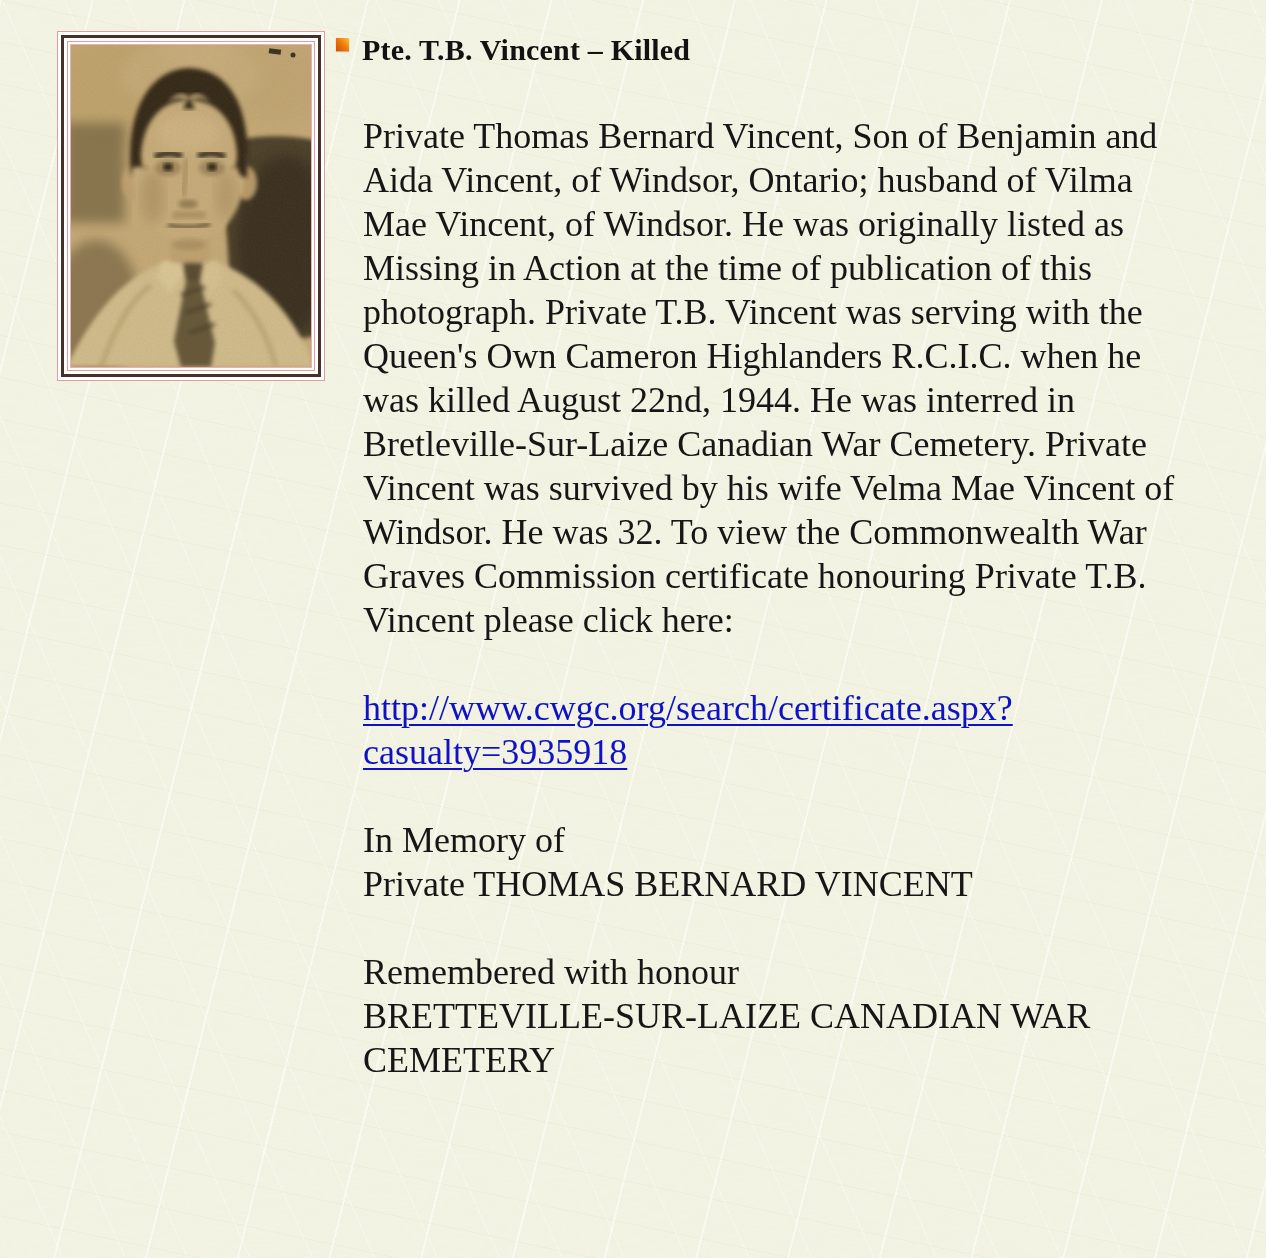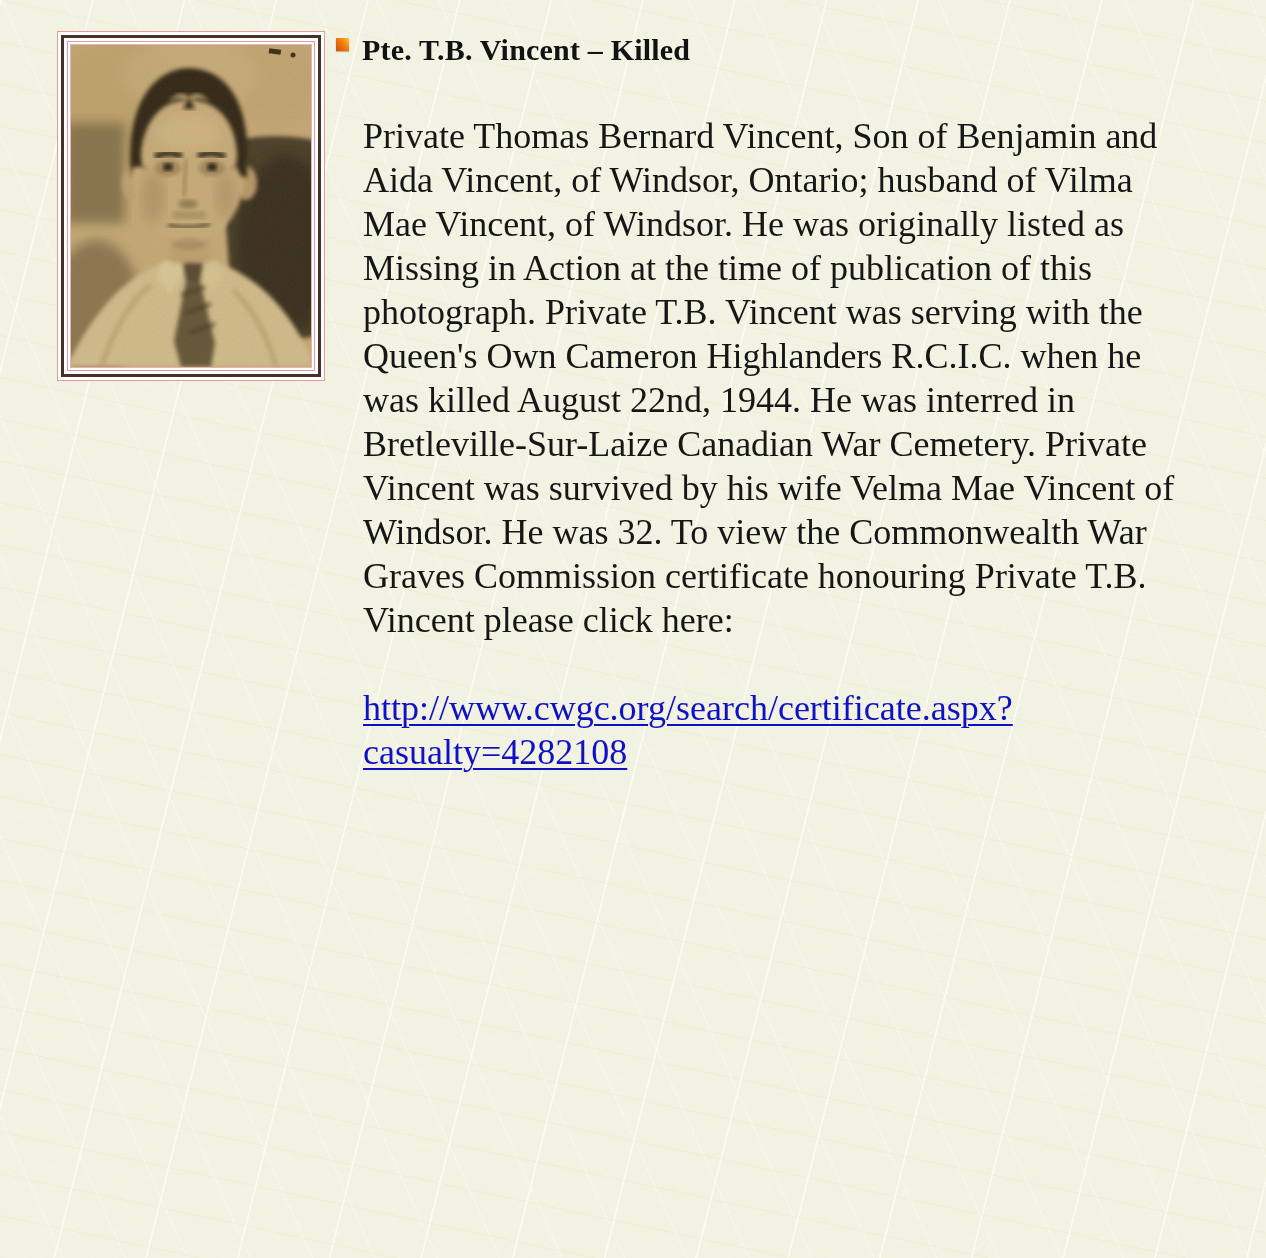--- a/index.html
+++ b/index.html
@@ -178,19 +178,24 @@
 photograph. Private T.B. Vincent was serving with the
 Queen's Own Cameron Highlanders R.C.I.C. when he
 was killed August 22nd, 1944. He was interred in
 Bretleville-Sur-Laize Canadian War Cemetery. Private
 Vincent was survived by his wife Velma Mae Vincent of
 Windsor. He was 32. To view the Commonwealth War
 Graves Commission certificate honouring Private T.B.
 Vincent please click here:</p>
 
     <p class="body-text"><a class="cert-link" href="#">http://www.cwgc.org/search/certificate.aspx?
-casualty=4282108</a></p>
-
-
-
+casualty=3935918</a></p>
+
+    <p class="body-text">In Memory of
+Private THOMAS BERNARD VINCENT</p>
+
+
+    <p class="body-text">Remembered with honour
+BRETTEVILLE-SUR-LAIZE CANADIAN WAR
+CEMETERY</p>
   </div>
 
 </div>
 
 </body></html>

